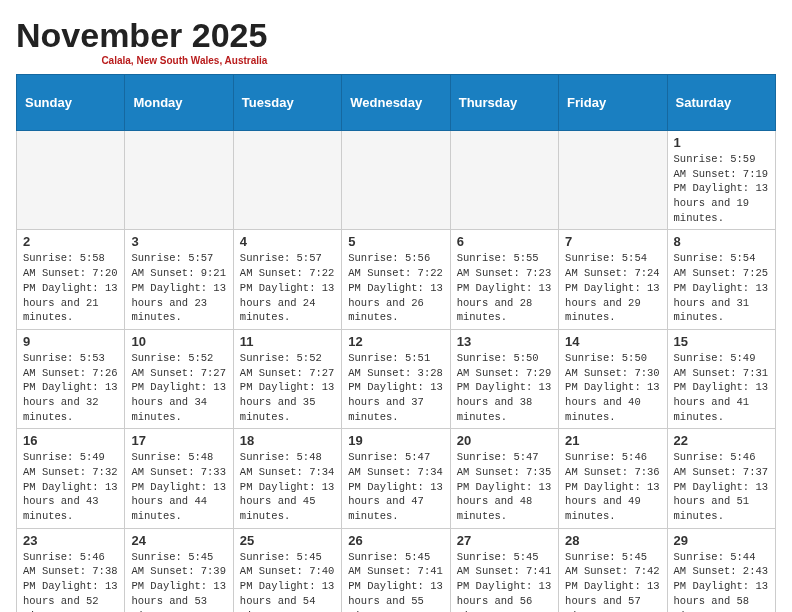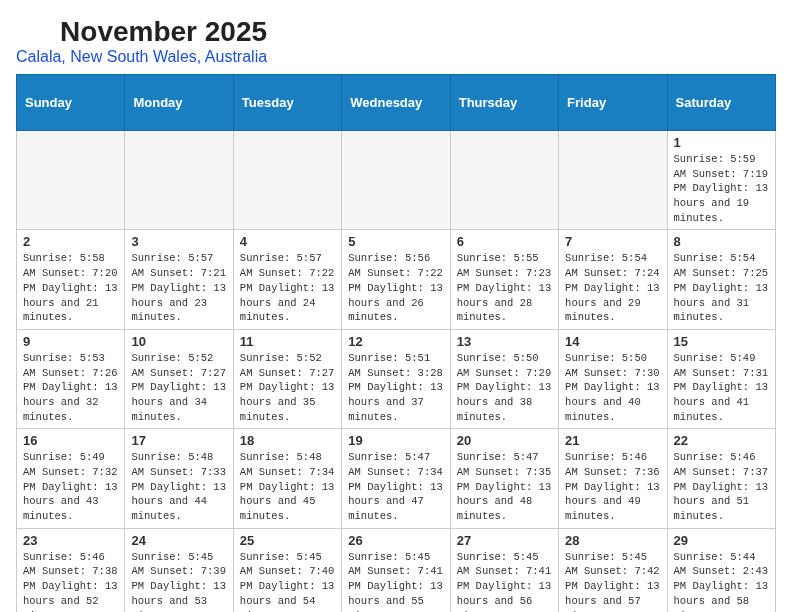--- a/index.html
+++ b/index.html
@@ -18,27 +18,28 @@
     }
     .logo {
       display: flex;
       align-items: center;
       gap: 4px;
     }
     .title-block {
       text-align: right;
     }
     .month-title {
-      font-size: 28px;
+      font-size: 34px;
       font-weight: bold;
       color: #222;
     }
     .location {
-      font-size: 16px;
-      color: #1d4ed8;
+      font-size: 10px;
+      color: #b91c1c;
+      font-weight: bold;
     }
     .calendar {
       width: 100%;
       border-collapse: collapse;
       border: 1px solid #ccc;
     }
     .calendar th {
       background: #1a7fc1;
       color: #fff;
       font-size: 13px;
@@ -113,21 +114,21 @@
       <tr>
         <td>
           <span class="day-number">2</span>
           <div class="day-info">Sunrise: 5:58 AM
 Sunset: 7:20 PM
 Daylight: 13 hours and 21 minutes.</div>
         </td>
         <td>
           <span class="day-number">3</span>
           <div class="day-info">Sunrise: 5:57 AM
-Sunset: 7:21 PM
+Sunset: 9:21 PM
 Daylight: 13 hours and 23 minutes.</div>
         </td>
         <td>
           <span class="day-number">4</span>
           <div class="day-info">Sunrise: 5:57 AM
 Sunset: 7:22 PM
 Daylight: 13 hours and 24 minutes.</div>
         </td>
         <td>
           <span class="day-number">5</span>

